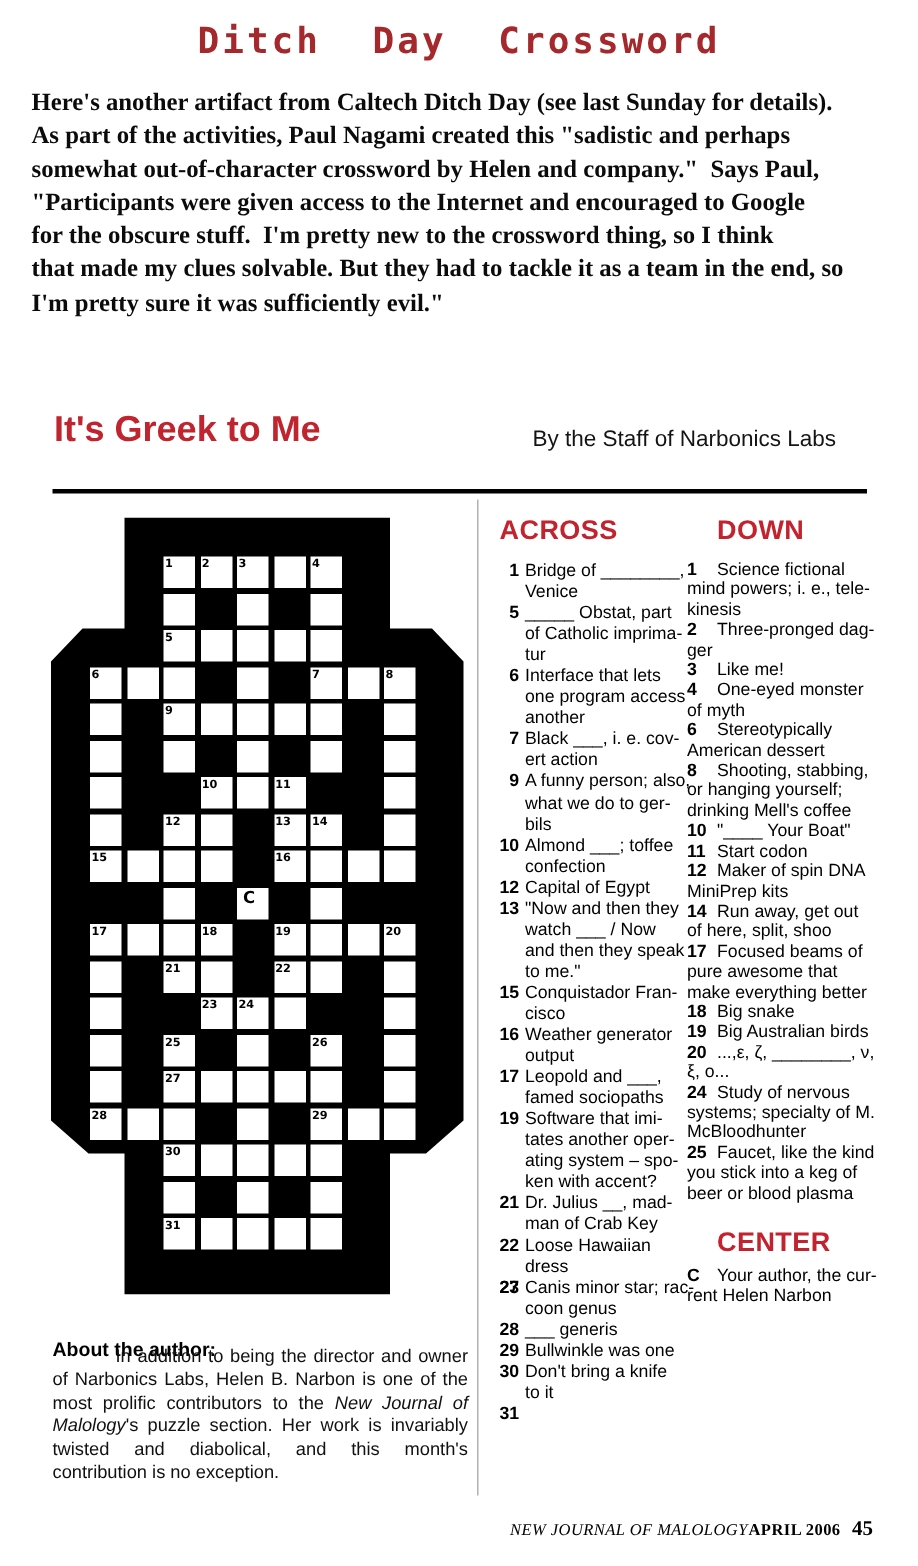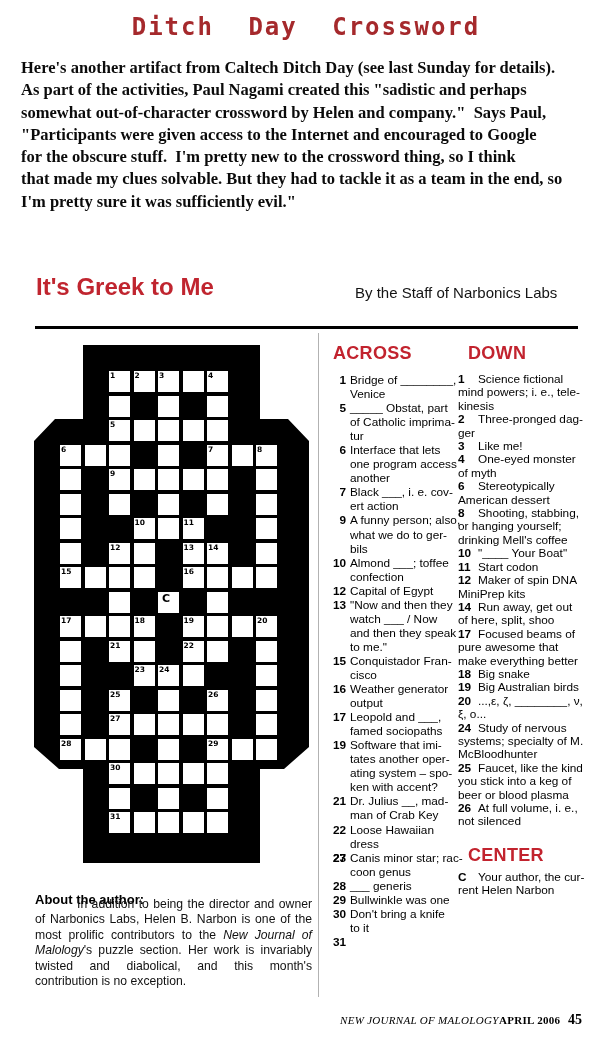--- a/index.html
+++ b/index.html
@@ -27,21 +27,21 @@
   .grid svg{position:absolute;left:0;top:0;}
   .cell{position:absolute;width:21px;height:21px;background:#fff;}
   .cnum{position:absolute;left:1px;top:0px;font-size:7.5px;line-height:9px;font-weight:bold;
         font-family:"DejaVu Sans",sans-serif;color:#000;}
   .cnum.big{font-size:11px;line-height:12px;left:4px;top:1px;font-weight:bold;}
 
   
   .across{position:absolute;left:333px;top:347px;width:142px;}
   .down{position:absolute;left:458px;top:347px;width:152px;}
   .col-header{color:#c2232e;font-weight:bold;font-size:18px;line-height:13px;letter-spacing:.3px;}
-  .down .col-header{margin-left:10px;}
+  .down .col-header{margin-left:20px;}
   .aclues,.dclues{margin-top:13px;}
   .aclue{position:relative;padding-left:17px;font-size:11.8px;line-height:14.05px;}
   .anum{position:absolute;left:0;top:0;width:13px;text-align:right;font-weight:bold;}
   .atext{white-space:pre;}
   .dclue{font-size:11.8px;line-height:13.4px;}
   .dnum{font-weight:bold;display:inline-block;min-width:15px;margin-right:5px;}
   .dtext{white-space:pre;}
   .center-header{margin-top:20px;}
   .center-clues{margin-top:9px;}
 
@@ -329,22 +329,20 @@
         <div class="dclue"><span class="dnum">18</span><span class="dtext">Big snake</span></div>
         <div class="dclue"><span class="dnum">19</span><span class="dtext">Big Australian birds</span></div>
         <div class="dclue"><span class="dnum">20</span><span class="dtext">...,ε, ζ, ________, ν,
 ξ, ο...</span></div>
         <div class="dclue"><span class="dnum">24</span><span class="dtext">Study of nervous
 systems; specialty of M.
 McBloodhunter</span></div>
         <div class="dclue"><span class="dnum">25</span><span class="dtext">Faucet, like the kind
 you stick into a keg of
 beer or blood plasma</span></div>
-        <div class="dclue"><span class="dnum">26</span><span class="dtext">At full volume, i. e.,
-not silenced</span></div>
       </div>
     <div class="col-header center-header">CENTER</div>
     <div class="dclues center-clues">
         <div class="dclue"><span class="dnum">C</span><span class="dtext">Your author, the cur-
 rent Helen Narbon</span></div>
       </div>
   </div>
 
   <div class="about-header">About the author:</div>
   <div class="about-para"><span>In addition to being the director and owner of Narbonics Labs, Helen B. Narbon is one of the most prolific contributors to the </span><span class="ital">New Journal of Malology</span><span>'s puzzle section. Her work is invariably twisted and diabolical, and this month's contribution is no exception.</span></div>

